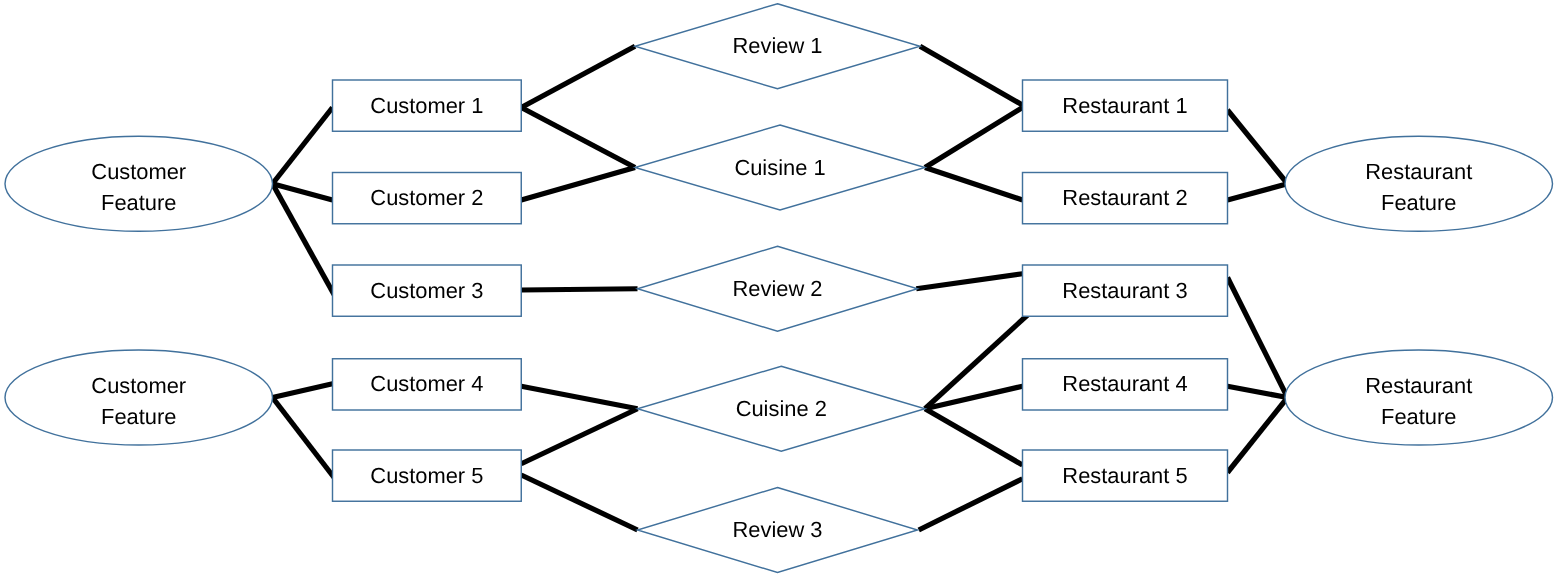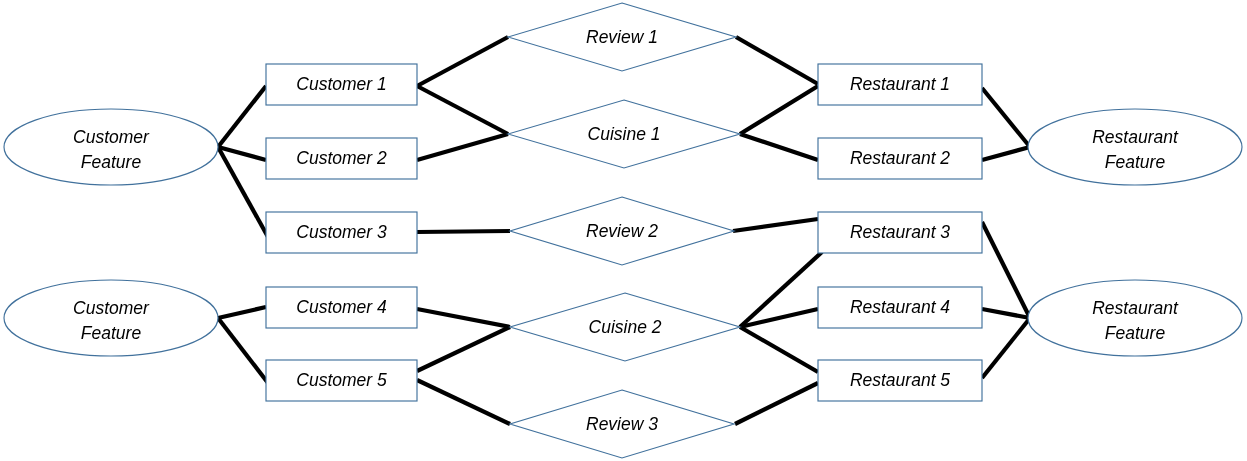--- a/index.html
+++ b/index.html
@@ -11,21 +11,20 @@
     width: 1247px;
     height: 461px;
     font-family: "Liberation Sans", sans-serif;
     overflow: hidden;
   }
   #diagram-root {
     position: relative;
     width: 1247px;
     height: 461px;
     background: #ffffff;
-    font-style: italic;
   }
   svg.canvas {
     position: absolute;
     top: 0;
     left: 0;
     width: 1247px;
     height: 461px;
     display: block;
   }
   .edge {

